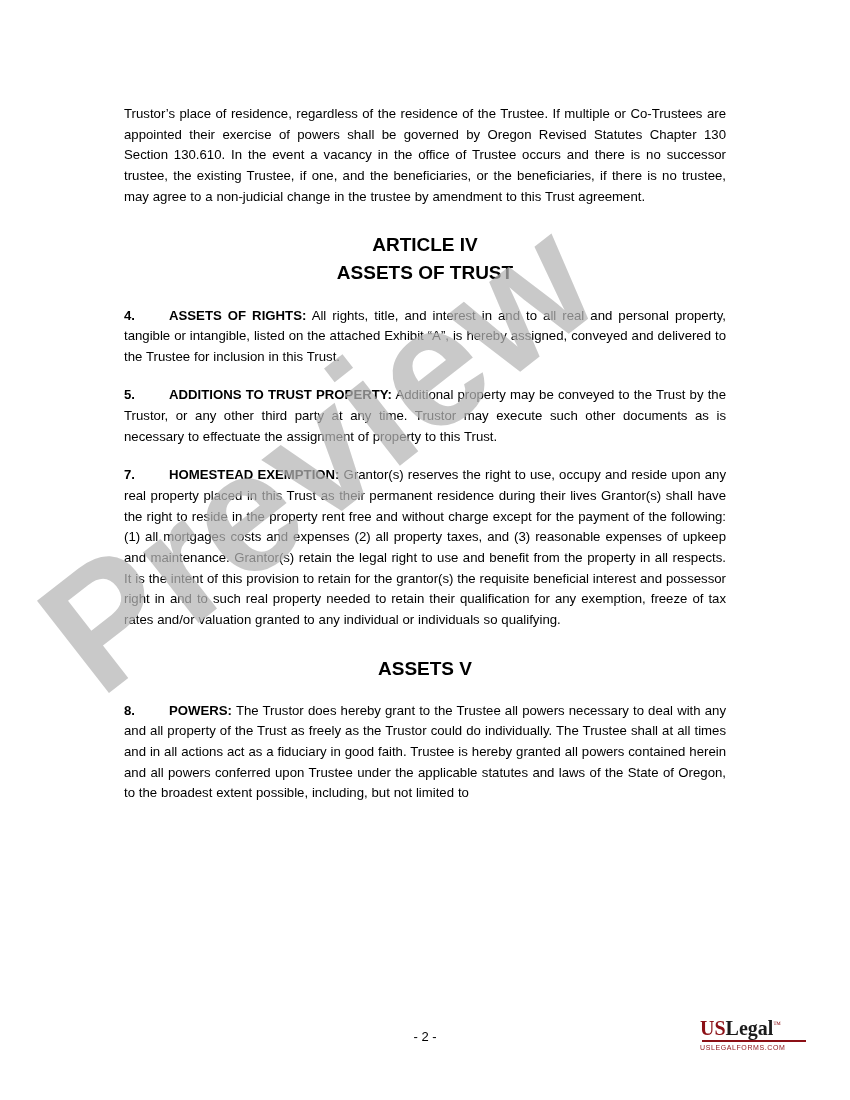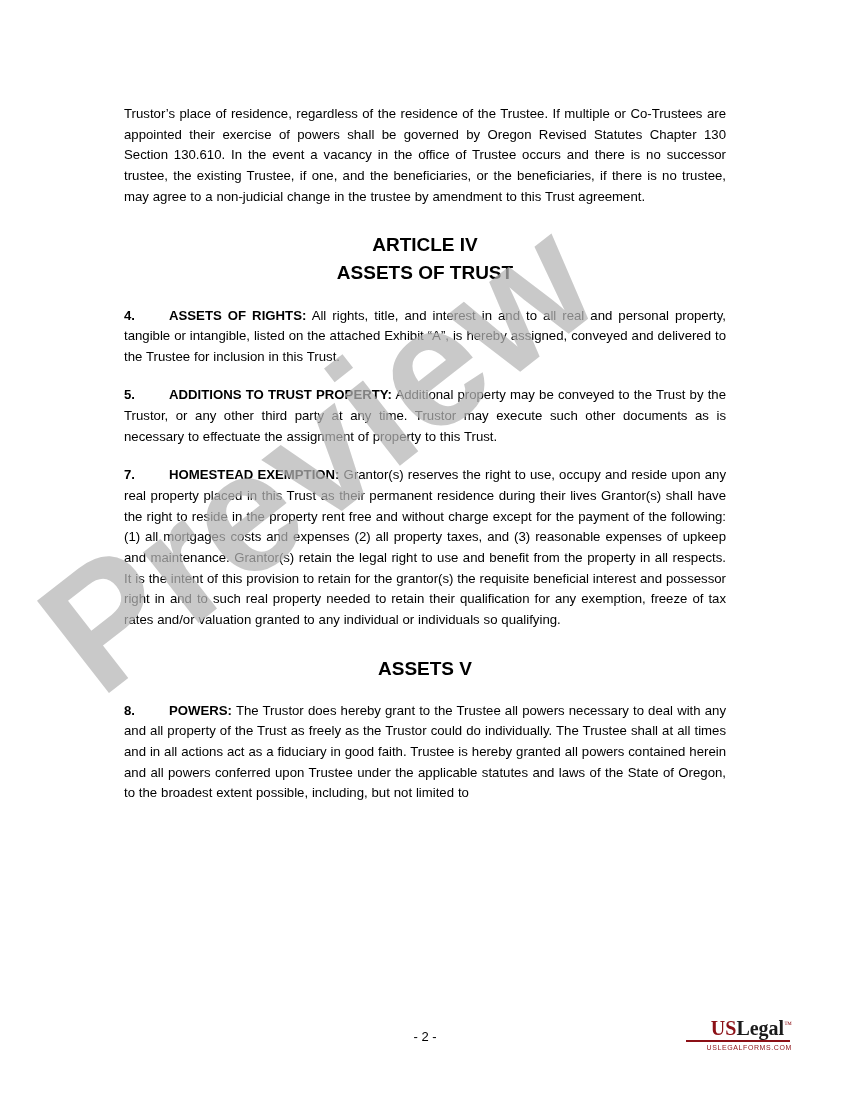--- a/index.html
+++ b/index.html
@@ -78,24 +78,24 @@
   .wm-text {
     font-family: "Liberation Sans", sans-serif;
     font-weight: bold;
     font-size: 170px;
     fill: #b4b4b4;
     fill-opacity: 0.72;
   }
   
   .logo {
     position: absolute;
-    left: 684px;
+    left: 700px;
     top: 1018px;
     width: 108px;
-    text-align: right;
+    text-align: left;
   }
   .logo-main {
     font-family: "Liberation Serif", serif;
     font-size: 20px;
     letter-spacing: 0px;
     line-height: 1;
     white-space: nowrap;
   }
   .logo-us {
     color: #8c1016;

